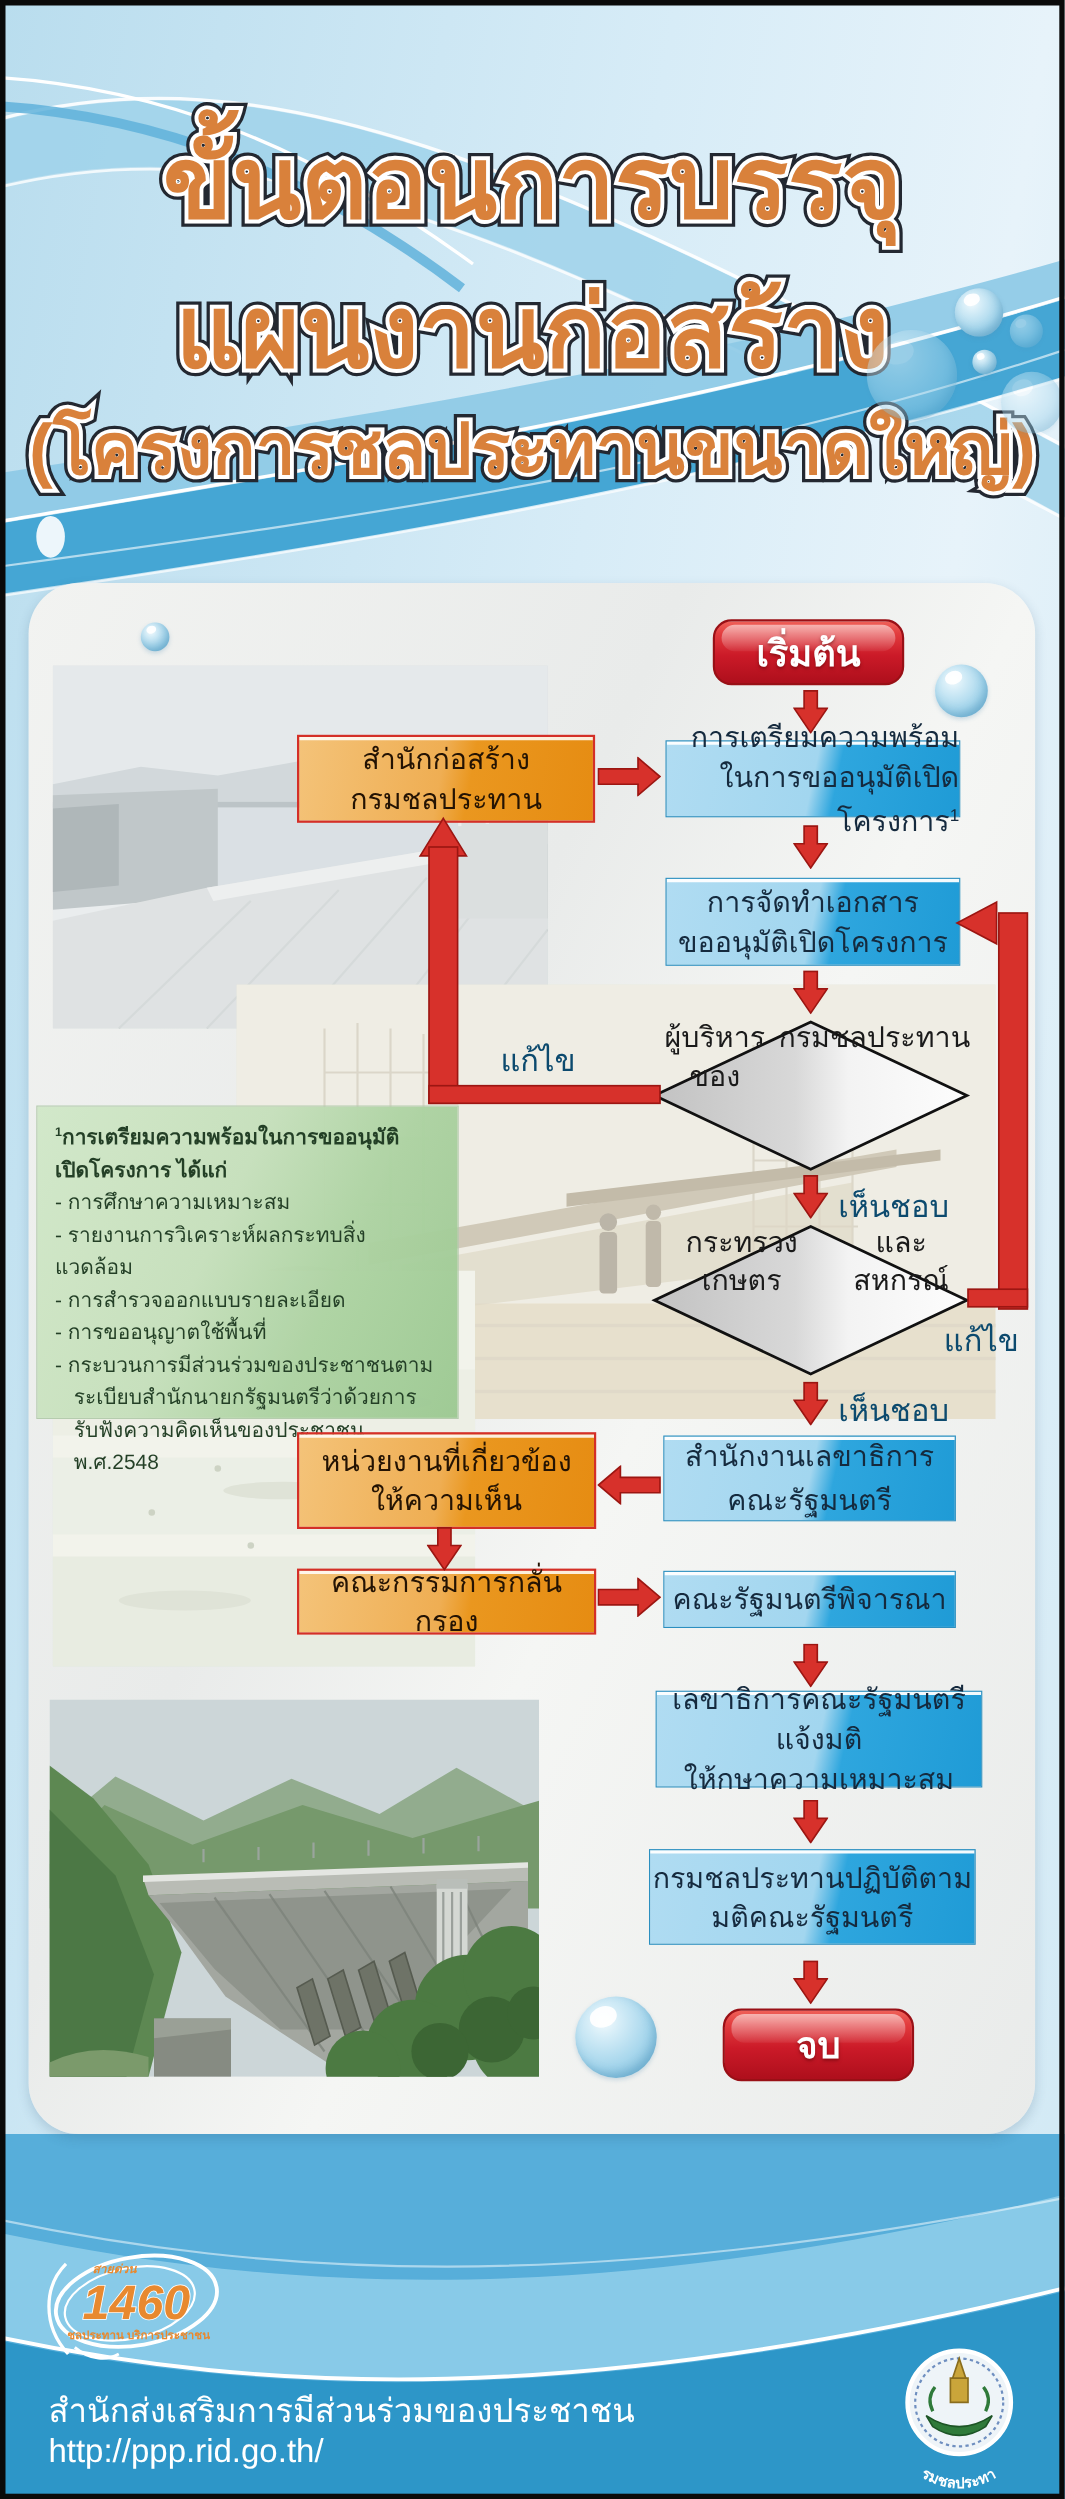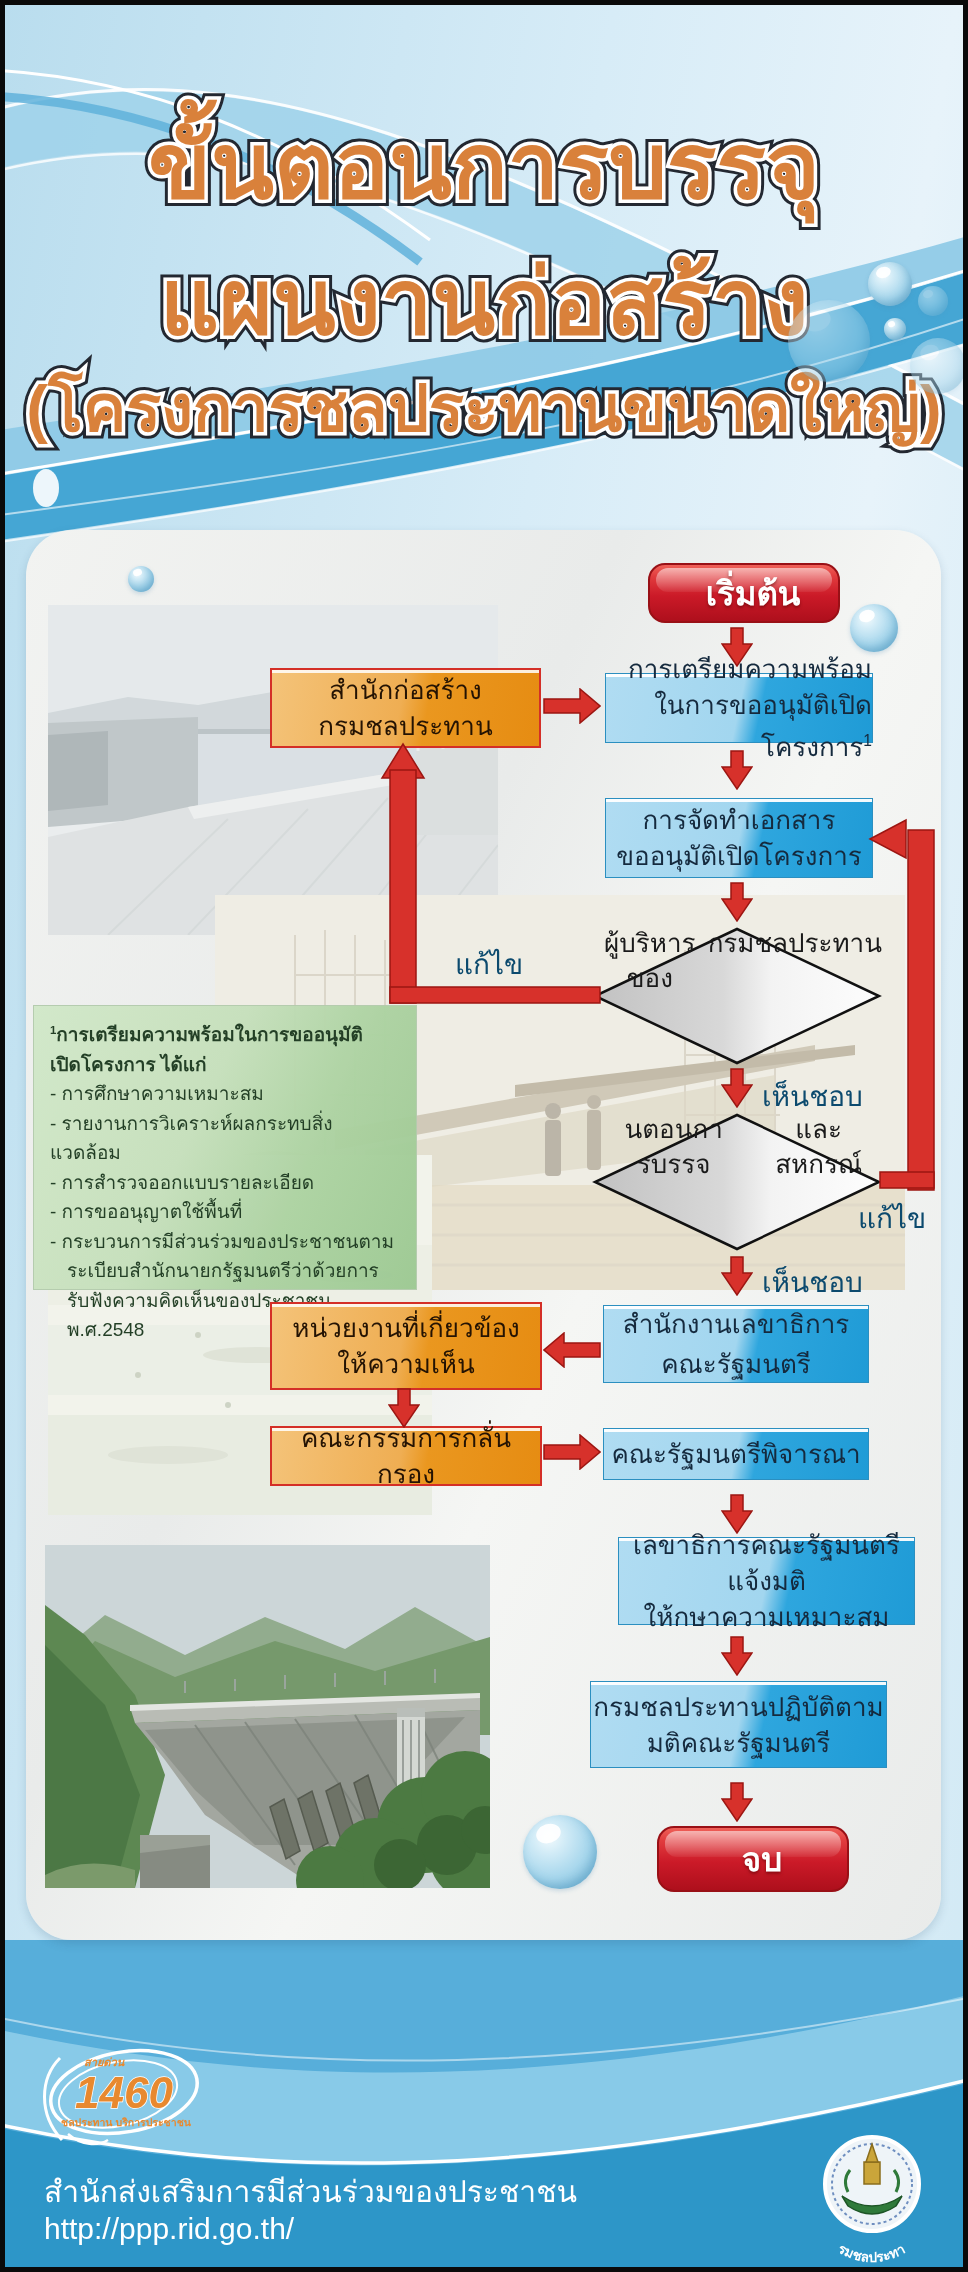--- a/index.html
+++ b/index.html
@@ -45,21 +45,20 @@
   .orangebox{
     background:linear-gradient(100deg,#f4c379 0%,#efae53 48%,#ea971f 58%,#e68c12 100%);
     border:2px solid #d42f27;color:#241303;
     box-shadow:inset 0 3px 0 rgba(255,255,255,.85);
   }
   .redbtn{
     z-index:4;display:flex;align-items:center;justify-content:center;
     background:linear-gradient(180deg,#ef6058 0%,#e23c3e 20%,#cb1a28 55%,#ae0f1c 100%);
     border:2px solid #991016;border-radius:17px;color:#fff;font-weight:bold;font-size:33px;
     text-shadow:0 2px 3px rgba(80,0,0,.5);
-    padding-left:18px;
   }
   .redbtn::before{content:"";position:absolute;left:6px;right:6px;top:3px;height:42%;
     border-radius:12px;background:linear-gradient(180deg,rgba(255,255,255,.55),rgba(255,255,255,.06));}
   sup.fn{font-size:60%;vertical-align:super;}
 
   .diamond{z-index:4;}
   .diamond .dtxt{position:absolute;inset:0;display:flex;flex-direction:row;justify-content:center;
     text-align:center;font-size:26px;line-height:35px;color:#1a1a1a;}
 
   .flabel{z-index:5;font-size:28px;color:#0c4a6e;white-space:nowrap;}
@@ -314,21 +313,21 @@
         <linearGradient id="gd2" x1="0" y1="0" x2="1" y2="0">
       <stop offset="0" stop-color="#c2c2c2"></stop>
           <stop offset="0.45" stop-color="#d8d8d8"></stop>
       <stop offset="0.62" stop-color="#f3f3f3"></stop>
           <stop offset="1" stop-color="#fdfdfd"></stop>
     </linearGradient>
       </defs>
     <polygon points="145,3 287,70 145,137 3,70" fill="url(#gd2)" stroke="#111" stroke-width="2.5"></polygon>
   </svg>
   <div class="dtxt">
-    <div>นตอนการบรรจ</div>
+    <div>กระทรวงเกษตร</div>
     <div>และสหกรณ์</div>
   </div>
 </div>
 
 <div class="abs fbox orangebox" style="left:270px;top:1302px;width:268px;height:84px;">
   <div>หน่วยงานที่เกี่ยวข้อง</div>
   <div>ให้ความเห็น</div>
 </div>
 
 <div class="abs fbox bluebox" style="left:603px;top:1305px;width:264px;height:76px;justify-content:space-between;">
@@ -337,21 +336,21 @@
 </div>
 
 <div class="abs fbox orangebox" style="left:270px;top:1426px;width:268px;height:56px;">
   <div>คณะกรรมการกลั่นกรอง</div>
 </div>
 
 <div class="abs fbox bluebox" style="left:603px;top:1428px;width:264px;height:50px;">
   <div>คณะรัฐมนตรีพิจารณา</div>
 </div>
 
-<div class="abs fbox bluebox" style="left:618px;top:1537px;width:295px;height:86px;">
+<div class="abs fbox bluebox" style="left:596px;top:1537px;width:295px;height:86px;">
   <div>เลขาธิการคณะรัฐมนตรีแจ้งมติ</div>
   <div>ให้กษาความเหมาะสม</div>
 </div>
 
 <div class="abs fbox bluebox" style="left:590px;top:1681px;width:295px;height:85px;">
   <div>กรมชลประทานปฏิบัติตาม</div>
   <div>มติคณะรัฐมนตรี</div>
 </div>
 
 <div class="abs redbtn" style="left:657px;top:1826px;width:170px;height:62px;">

